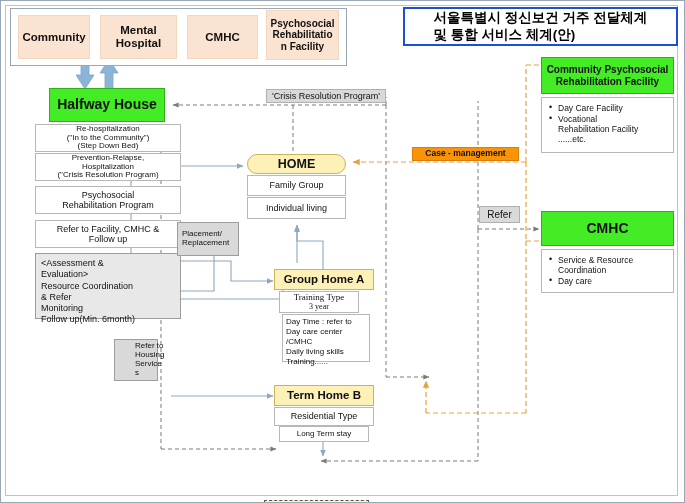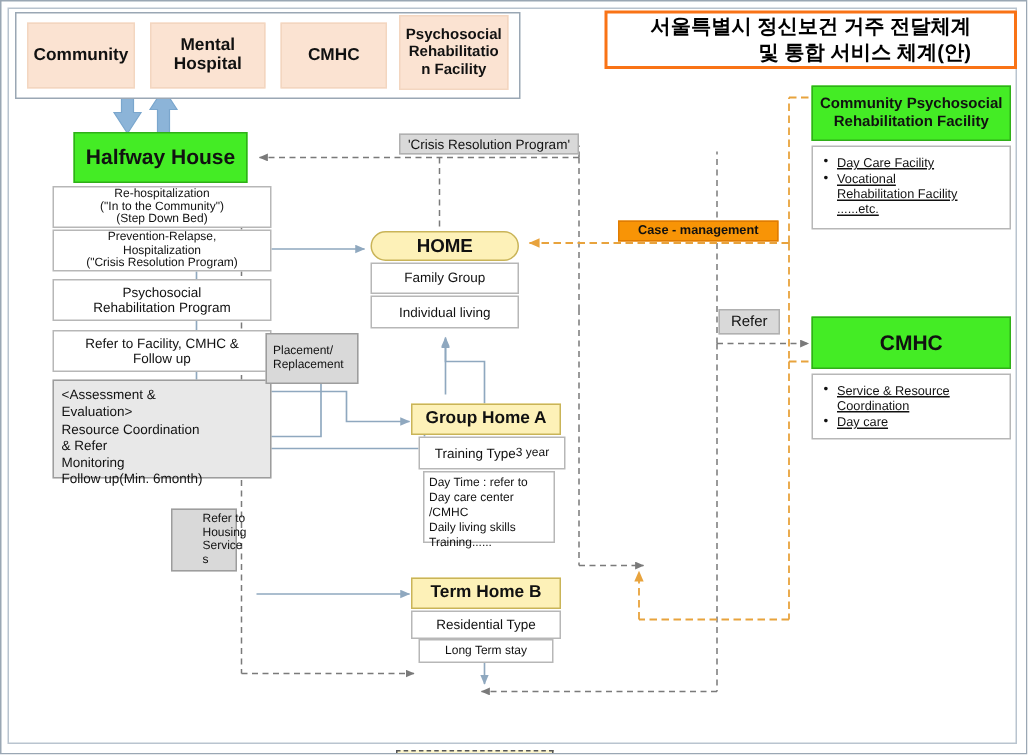--- a/index.html
+++ b/index.html
@@ -21,28 +21,28 @@
   .greensm{background:#44ec25;border:1px solid #2faf18;color:#111;font-weight:bold;font-size:10px;}
   .white{background:#ffffff;border:1px solid #b7b7b7;color:#111;font-size:8px;}
   .grayb{background:#d9d9d9;border:1px solid #9d9d9d;color:#111;font-size:8px;}
   .grayl{background:#d9d9d9;border:1px solid #b0b0b0;color:#111;font-size:9px;}
   .yellow{background:#fdf1b8;border:1px solid #c9b458;color:#111;font-weight:bold;}
   .yellowsub{background:#ffffff;border:1px solid #b7b7b7;color:#111;font-size:9px;}
   .orange{background:#f89406;border:1px solid #e07c02;color:#111;font-size:8.5px;font-weight:600;}
   .ghost{background:#fdf6cd;border:1px dashed #555;color:#c9c49a;font-size:11px;}
   .listbox{background:#ffffff;border:1px solid #b7b7b7;color:#111;font-size:8.5px;
            display:block;text-align:left;padding:5px 6px;}
-  .listbox ul{margin:0;padding-left:10px;text-decoration:underline;}
+  .listbox ul{margin:0;padding-left:10px;}
   .listbox li{margin:0 0 1px 0;list-style:none;position:relative;}
   .listbox li:before{content:"\2022";position:absolute;left:-9px;top:-1px;font-size:9px;}
   .assess{background:#e8e8e8;border:1px solid #9d9d9d;color:#111;font-size:9px;
           display:block;text-align:left;padding:4px 5px;line-height:1.25;}
   .title{
-    position:absolute;border:2px solid #f97316;background:#fff;color:#000;
-    font-weight:bold;font-size:13.5px;line-height:1.25;text-align:right;
+    position:absolute;border:2px solid #1d4ed8;background:#fff;color:#000;
+    font-weight:bold;font-size:13.5px;line-height:1.25;text-align:left;
     display:flex;align-items:center;justify-content:center;box-sizing:border-box;
   }
   svg.conn{position:absolute;left:0;top:0;width:685px;height:503px;pointer-events:none;}
   .cell-sub{font-size:8px;font-weight:normal;}
 </style>
 </head>
 <body>
 
 <div id="canvas">
   <div class="frame"></div>
@@ -169,21 +169,21 @@
 
   <div class="box orange" style="left:411px;top:146px;width:107px;height:14px;">Case - management</div>
 
   <div class="box grayl" style="left:478px;top:205px;width:41px;height:17px;font-size:10px;">Refer</div>
 
   <div class="box yellow" style="left:246px;top:153px;width:99px;height:20px;font-size:12.5px;border-radius:10px;">HOME</div>
   <div class="box yellowsub" style="left:246px;top:174px;width:99px;height:21px;">Family Group</div>
   <div class="box yellowsub" style="left:246px;top:196px;width:99px;height:22px;">Individual living</div>
 
   <div class="box yellow" style="left:273px;top:268px;width:100px;height:21px;font-size:11.5px;">Group Home A</div>
-  <div class="box yellowsub" style="left:278px;top:290px;width:98px;height:22px;">
+  <div class="box yellowsub" style="left:278px;top:290px;width:80px;height:22px;flex-direction:column;font-family:Liberation Serif, serif;">
     <span>Training Type</span>
     <span class="cell-sub">3 year</span>
   </div>
   <div class="box yellowsub" style="left:281px;top:313px;width:88px;height:48px;white-space:pre-line;text-align:left;justify-content:flex-start;align-items:flex-start;padding:2px 3px;font-size:8px;line-height:1.25;">Day Time : refer  to
 Day care center
 /CMHC
 Daily living skills
 Training......</div>
 
   <div class="box yellow" style="left:273px;top:384px;width:100px;height:21px;font-size:11.5px;">Term Home B</div>

